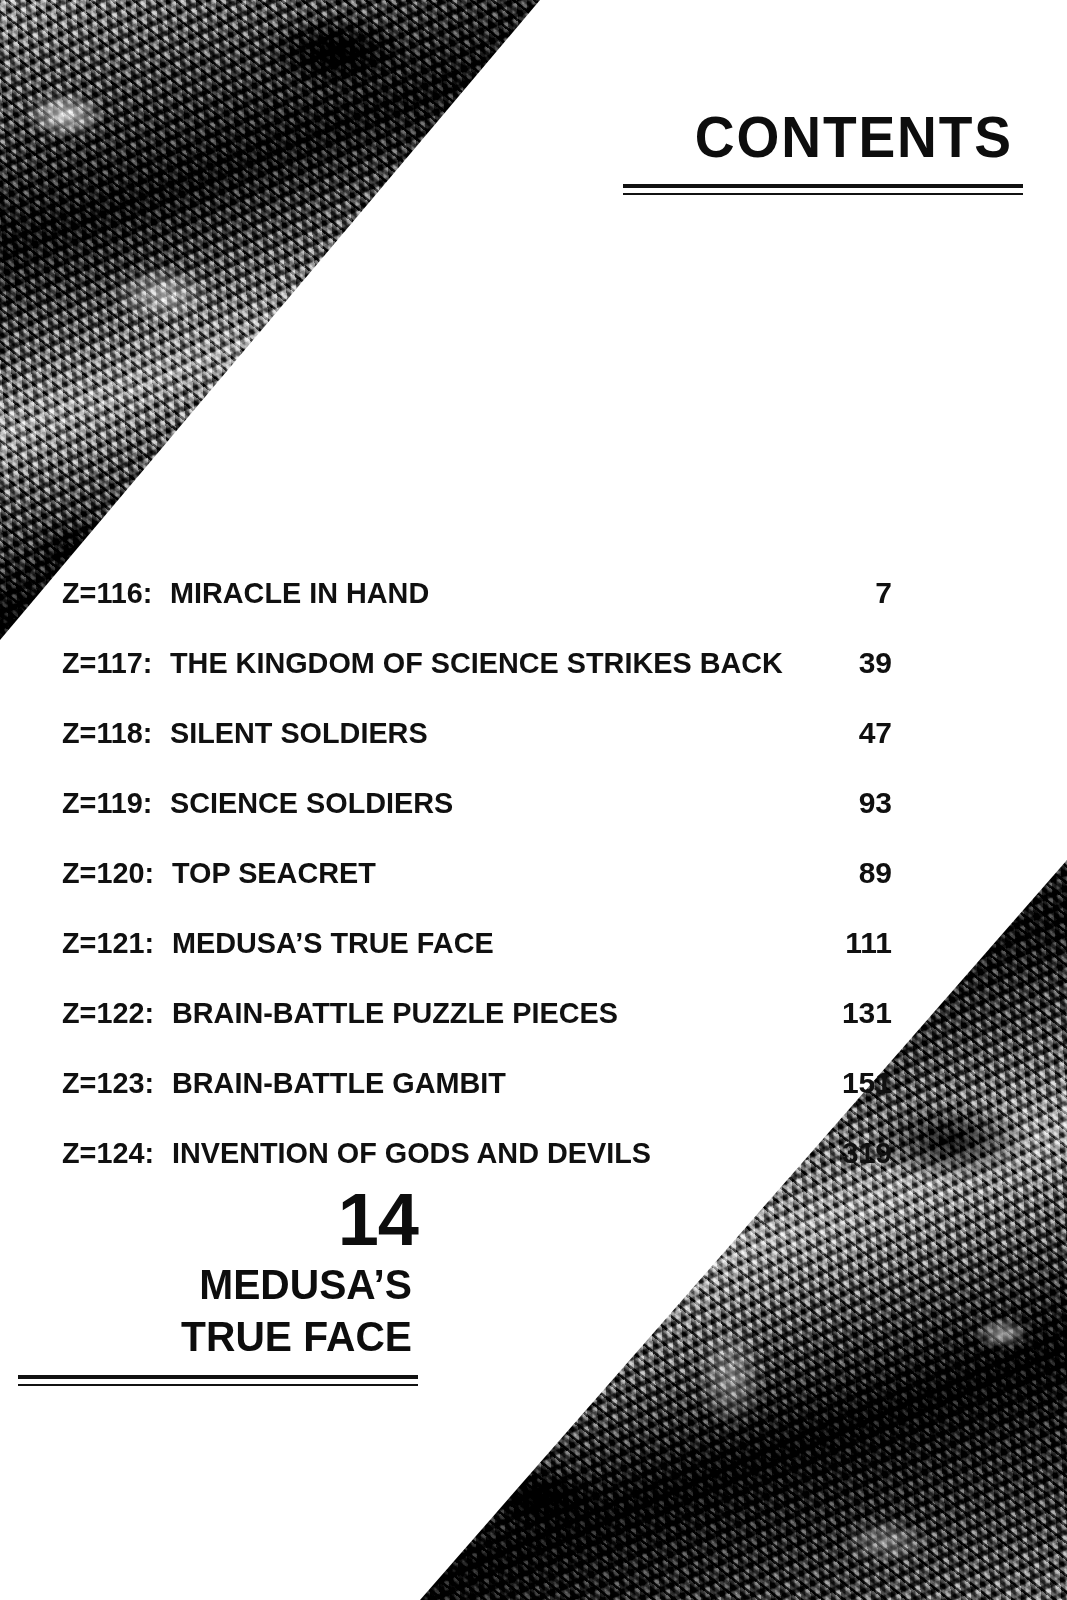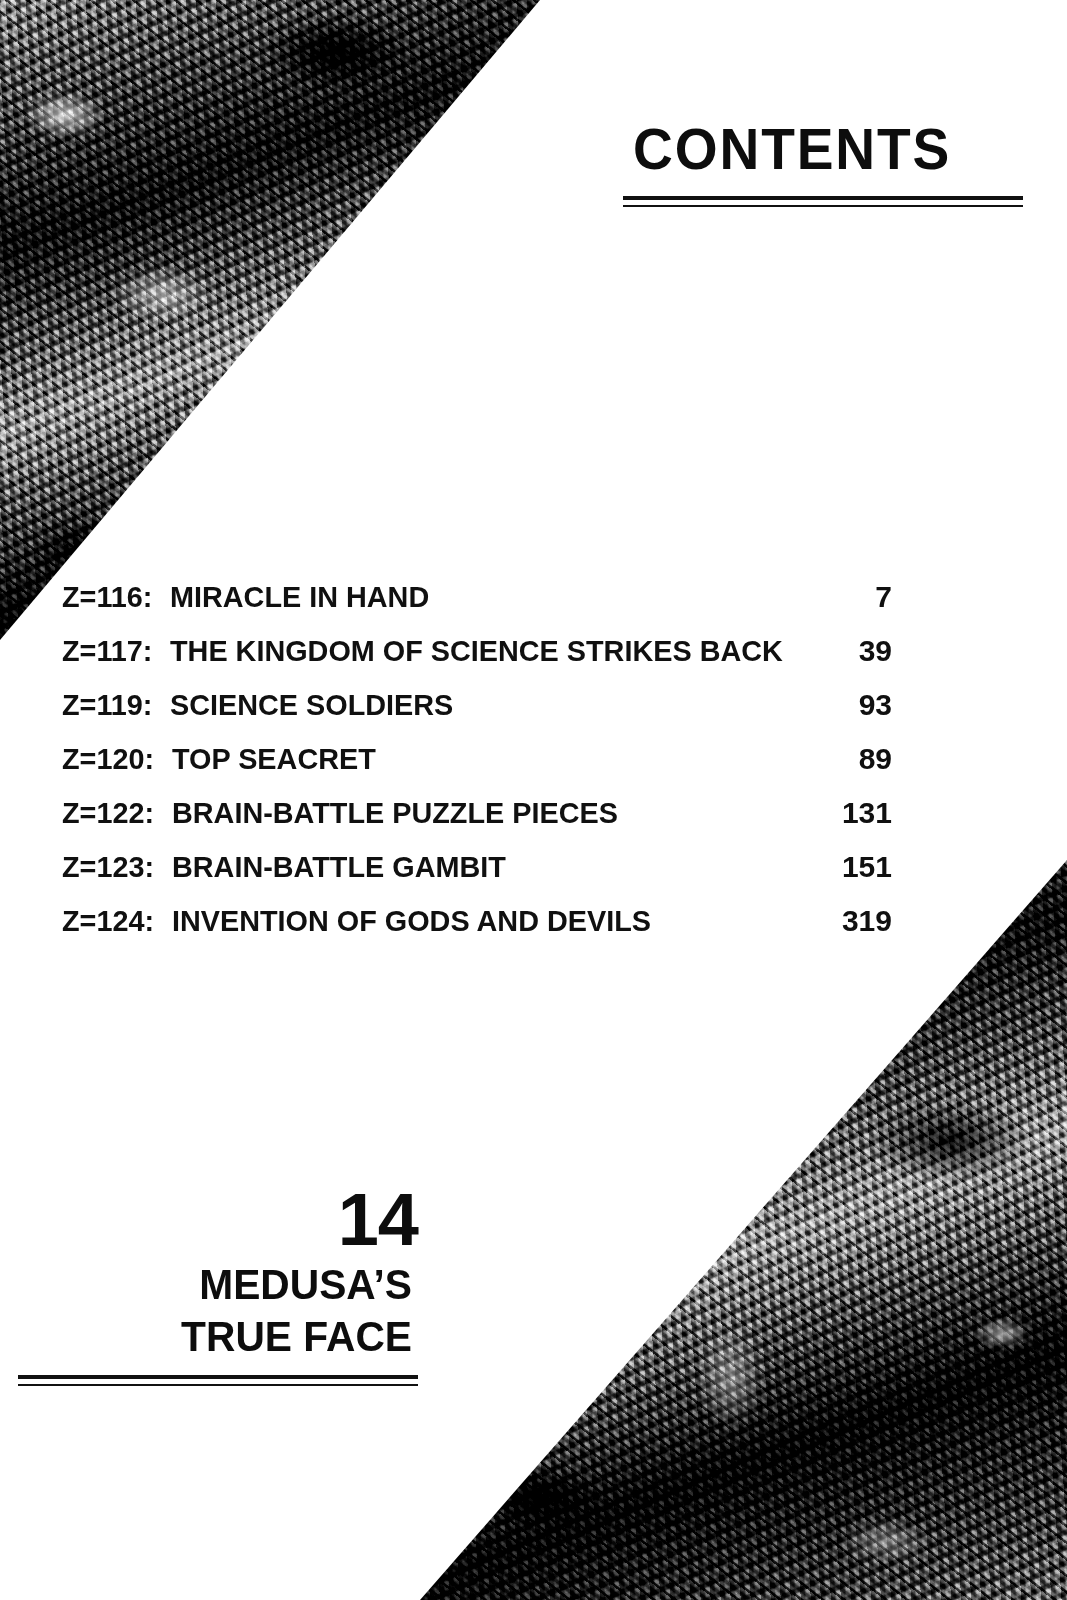--- a/index.html
+++ b/index.html
@@ -43,24 +43,24 @@
   }
   .stone-bottom {
     top: 860px; left: 420px;
     width: 647px; height: 740px;
     clip-path: polygon(100% 0, 100% 100%, 0 100%);
   }
 
   
   .contents-head {
     position: absolute;
-    top: 120px;
+    top: 108px;
     right: 44px;
     width: 400px;
-    text-align: left;
+    text-align: right;
   }
   .contents-title {
     font-family: "Liberation Sans", sans-serif;
     font-weight: 700;
     font-size: 58px;
     letter-spacing: 2px;
     color: #0d0d0d;
     line-height: 1;
     transform: scaleX(0.95);
   }
@@ -73,22 +73,23 @@
 
   
   .toc {
     position: absolute;
     top: 560px;
     left: 62px;
     width: 830px;
   }
   .toc-row {
     display: flex;
-    align-items: flex-end;
+    align-items: flex-start;
     height: 54px;
+    margin-top: 16px;
   }
   .toc-code {
     font-weight: 700;
     font-size: 30px;
     color: #101010;
     letter-spacing: 0px;
     white-space: nowrap;
     transform: scaleX(0.96);
     transform-origin: left center;
   }
@@ -161,33 +162,43 @@
       <span class="toc-label">MIRACLE IN HAND</span>
       <span class="toc-page">7</span>
     </div>
 
     <div class="toc-row">
       <span class="toc-code">Z=117:</span>
       <span class="toc-label">THE KINGDOM OF SCIENCE STRIKES BACK</span>
       <span class="toc-page">39</span>
     </div>
 
+    <div class="toc-row">
+      <span class="toc-code">Z=118:</span>
+      <span class="toc-label">SILENT SOLDIERS</span>
+      <span class="toc-page">47</span>
+    </div>
 
     <div class="toc-row">
       <span class="toc-code">Z=119:</span>
       <span class="toc-label">SCIENCE SOLDIERS</span>
       <span class="toc-page">93</span>
     </div>
 
     <div class="toc-row">
       <span class="toc-code">Z=120:</span>
       <span class="toc-label">TOP SEACRET</span>
       <span class="toc-page">89</span>
     </div>
 
+    <div class="toc-row">
+      <span class="toc-code">Z=121:</span>
+      <span class="toc-label">MEDUSA’S TRUE FACE</span>
+      <span class="toc-page">111</span>
+    </div>
 
     <div class="toc-row">
       <span class="toc-code">Z=122:</span>
       <span class="toc-label">BRAIN-BATTLE PUZZLE PIECES</span>
       <span class="toc-page">131</span>
     </div>
 
     <div class="toc-row">
       <span class="toc-code">Z=123:</span>
       <span class="toc-label">BRAIN-BATTLE GAMBIT</span>

